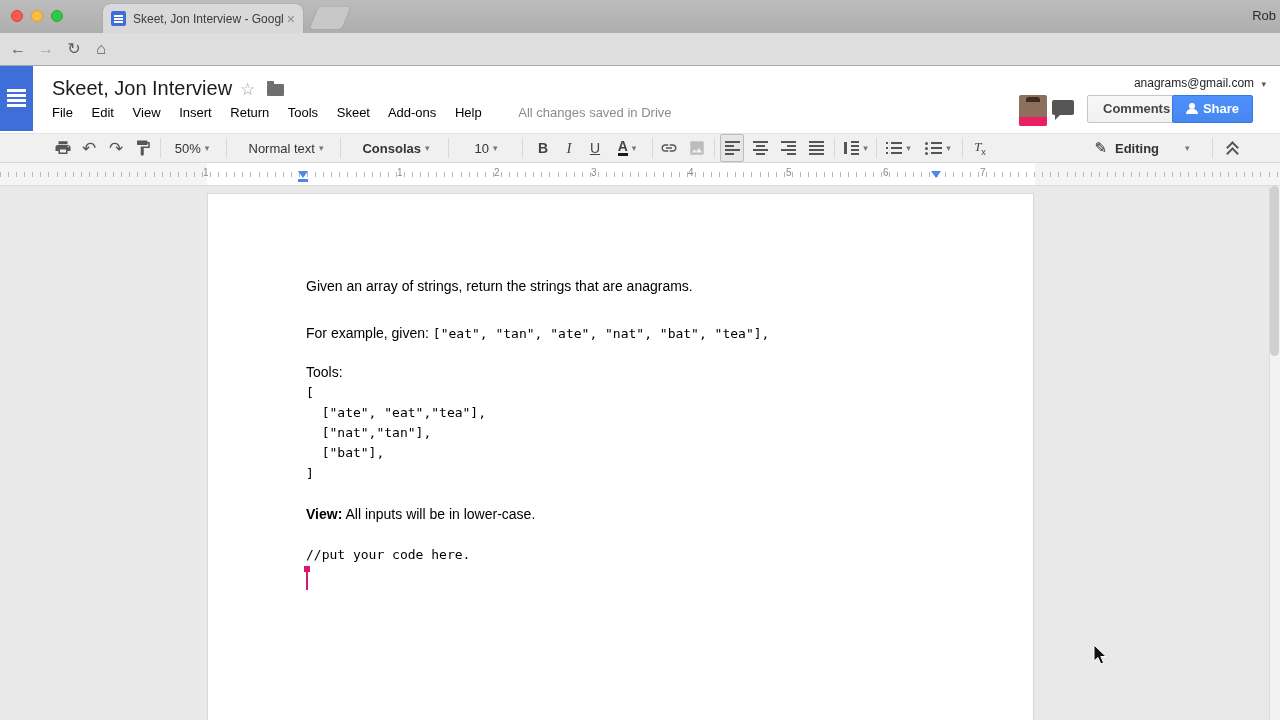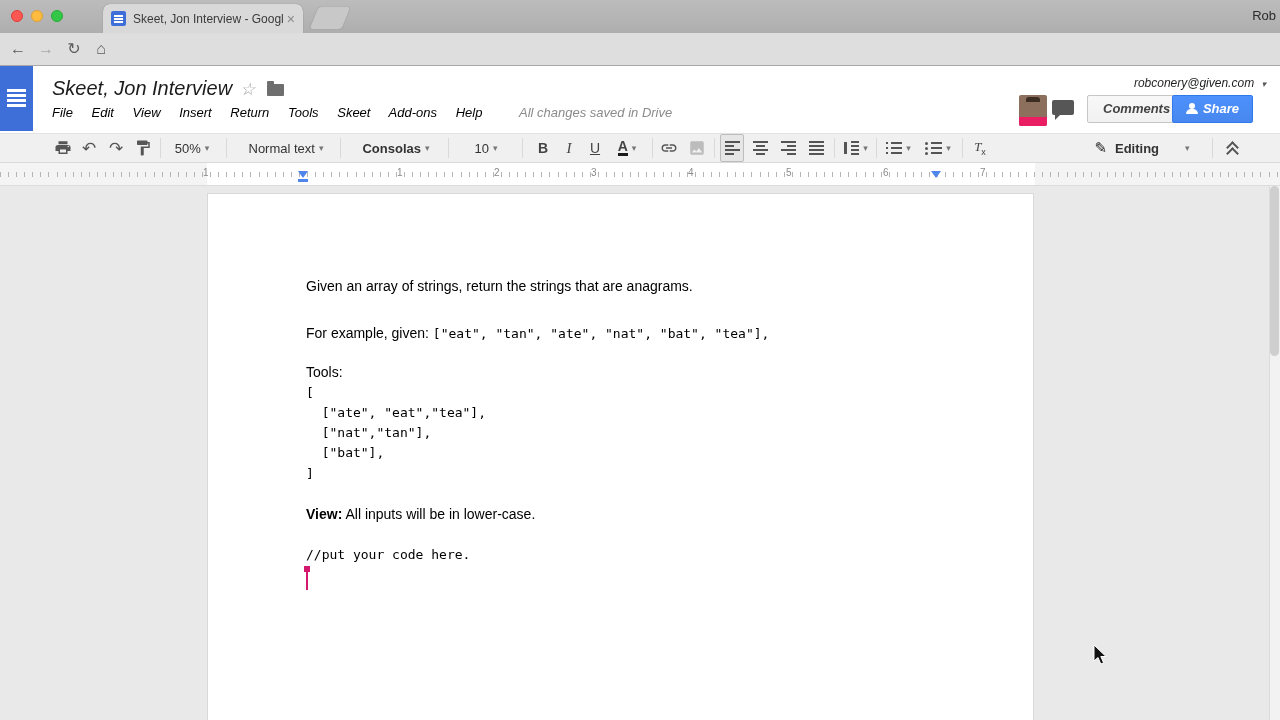--- a/index.html
+++ b/index.html
@@ -40,21 +40,21 @@
   .infoicon::before { content:""; position:absolute; left:5px; top:2px; width:2px; height:8px; background:#5f5f5f; }
   .bluext { width:18px; height:16px; background:#5b9bd5; border-radius:3px; position:relative; }
   .bluext::before { content:""; position:absolute; left:4px; top:4px; width:10px; height:8px; border:1.5px solid #fff; }
   .orangext { width:18px; height:16px; background:#f57c00; border-radius:2px; position:relative; }
   .orangext::before { content:""; position:absolute; left:3px; top:9px; width:12px; height:4px; background:linear-gradient(115deg,transparent 40%,#fff 40%,#fff 60%,transparent 60%); }
   .orangext::after { content:""; position:absolute; left:3px; top:5px; width:12px; height:3px; background:linear-gradient(65deg,transparent 40%,#fff 40%,#fff 60%,transparent 60%); }
   .vicon { color:#6d6d6d; font-size:15px; font-weight:bold; }
   .overflow { color:#5f5f5f; font-size:15px; font-weight:bold; letter-spacing:0; }
 
   
-  .docheader { position:absolute; left:0; top:66px; width:1280px; height:67px; background:#fff;font-style:italic; }
+  .docheader { position:absolute; left:0; top:66px; width:1280px; height:67px; background:#fff; }
   .docs-logo { position:absolute; left:0; top:0; width:33px; height:65px; background:#3e6fd9; }
   .docs-logo::before { content:""; position:absolute; left:7px; top:23px; width:19px; height:2.5px; background:#fff; box-shadow:0 5px 0 #fff, 0 10px 0 #fff, 0 15px 0 #fff; }
   .doc-title { position:absolute; left:52px; top:11px; font-size:20px; color:#1c1c1c; }
   .title-star { position:absolute; left:240px; top:13px; color:#9e9e9e; font-size:17px; }
   .folder-icon { position:absolute; left:267px; top:18px; width:17px; height:12px; background:#6e6e6e; border-radius:1px; }
   .folder-icon::before { content:""; position:absolute; left:0; top:-3px; width:7px; height:3px; background:#6e6e6e; border-radius:1px 1px 0 0; }
   .menurow { position:absolute; left:52px; top:39px; font-size:13px; color:#000; }
   .menurow span.menu-item { margin-right:15px; }
   .saved-status { color:#8b8b8b; margin-left:18px; font-size:13px; }
   .account { position:absolute; right:14px; top:10px; font-size:12px; color:#1f1f1f; }
@@ -183,21 +183,21 @@
       <span class="menu-item">Edit</span>
       <span class="menu-item">View</span>
       <span class="menu-item">Insert</span>
       <span class="menu-item">Return</span>
       <span class="menu-item">Tools</span>
       <span class="menu-item">Skeet</span>
       <span class="menu-item">Add-ons</span>
       <span class="menu-item">Help</span>
       <span class="saved-status">All changes saved in Drive</span>
     </div>
-    <div class="account"><span>robconery@given.com</span> <span class="caret">▾</span></div>
+    <div class="account"><span>anagrams@gmail.com</span> <span class="caret">▾</span></div>
     <div class="avatar"></div>
     <div class="chat-icon"></div>
     <div class="btn-comments">Comments</div>
     <div class="btn-share"><span class="share-person"></span><span>Share</span></div>
   </div>
 
   <div class="toolbar">
     <div class="tb" style="left:52px;width:22px">
       <svg class="tbicon" viewBox="0 0 24 24">
           <path d="M19 8H5c-1.7 0-3 1.3-3 3v5h4v4h12v-4h4v-5c0-1.7-1.3-3-3-3zm-3 10H8v-4h8v4zm3-7c-.6 0-1-.4-1-1s.4-1 1-1 1 .4 1 1-.4 1-1 1zM18 3H6v4h12V3z"></path>

